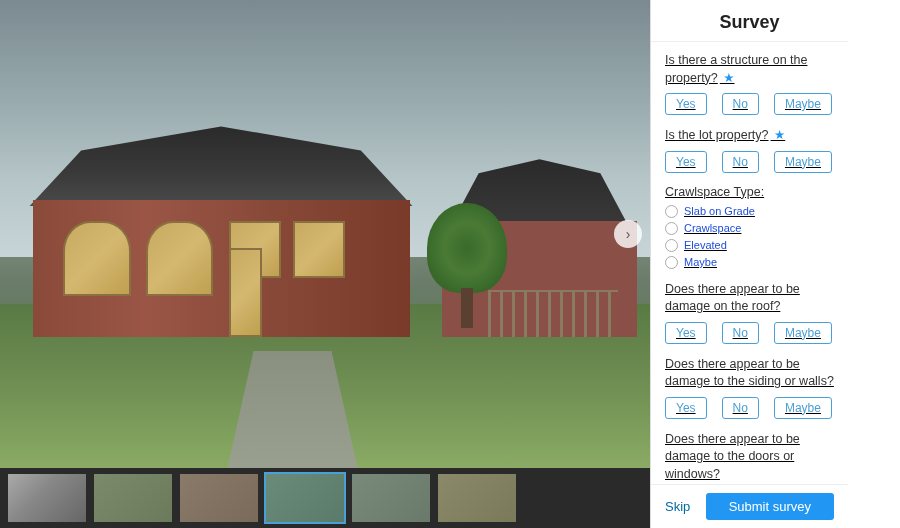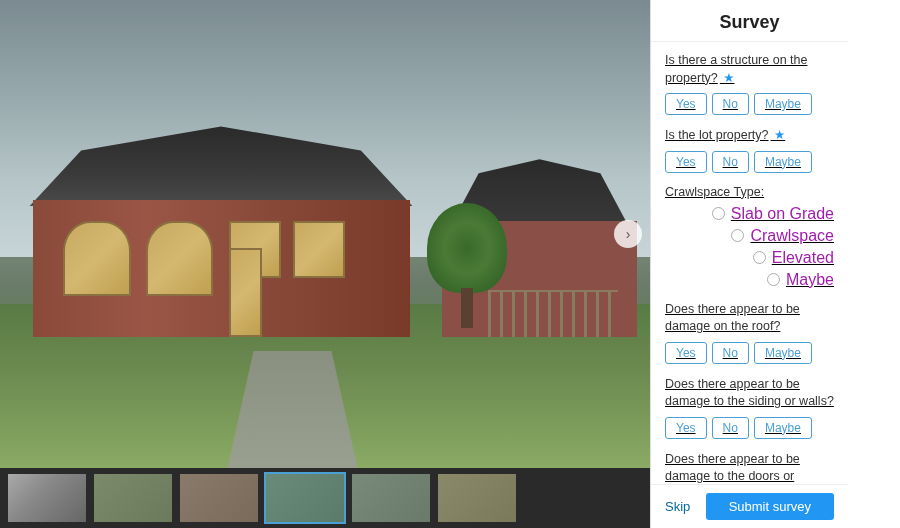--- a/index.html
+++ b/index.html
@@ -275,21 +275,21 @@
       line-height: 1.4;
     }
 
     .required-star {
       color: #2196F3;
       margin-left: 2px;
     }
 
     .btn-group {
       display: flex;
-      gap: 5px;
+      gap: 15px;
     }
 
     .btn-yn {
       padding: 3px 10px;
       border: 1px solid #4a9fd4;
       background: #fff;
       color: #4a9fd4;
       border-radius: 3px;
       font-size: 12px;
       cursor: pointer;
@@ -300,24 +300,23 @@
       display: flex;
       flex-direction: column;
       gap: 4px;
       margin-top: 4px;
     }
 
     .radio-item {
       display: flex;
       align-items: center;
       gap: 6px;
-      font-size: 16px;
-      color: #a21caf;
-      cursor: pointer;
-      justify-content: flex-end;
+      font-size: 11px;
+      color: #1d4ed8;
+      cursor: pointer;
     }
 
     .radio-circle {
       width: 13px;
       height: 13px;
       border: 1.5px solid #aaa;
       border-radius: 50%;
       background: #fff;
       flex-shrink: 0;
     }

